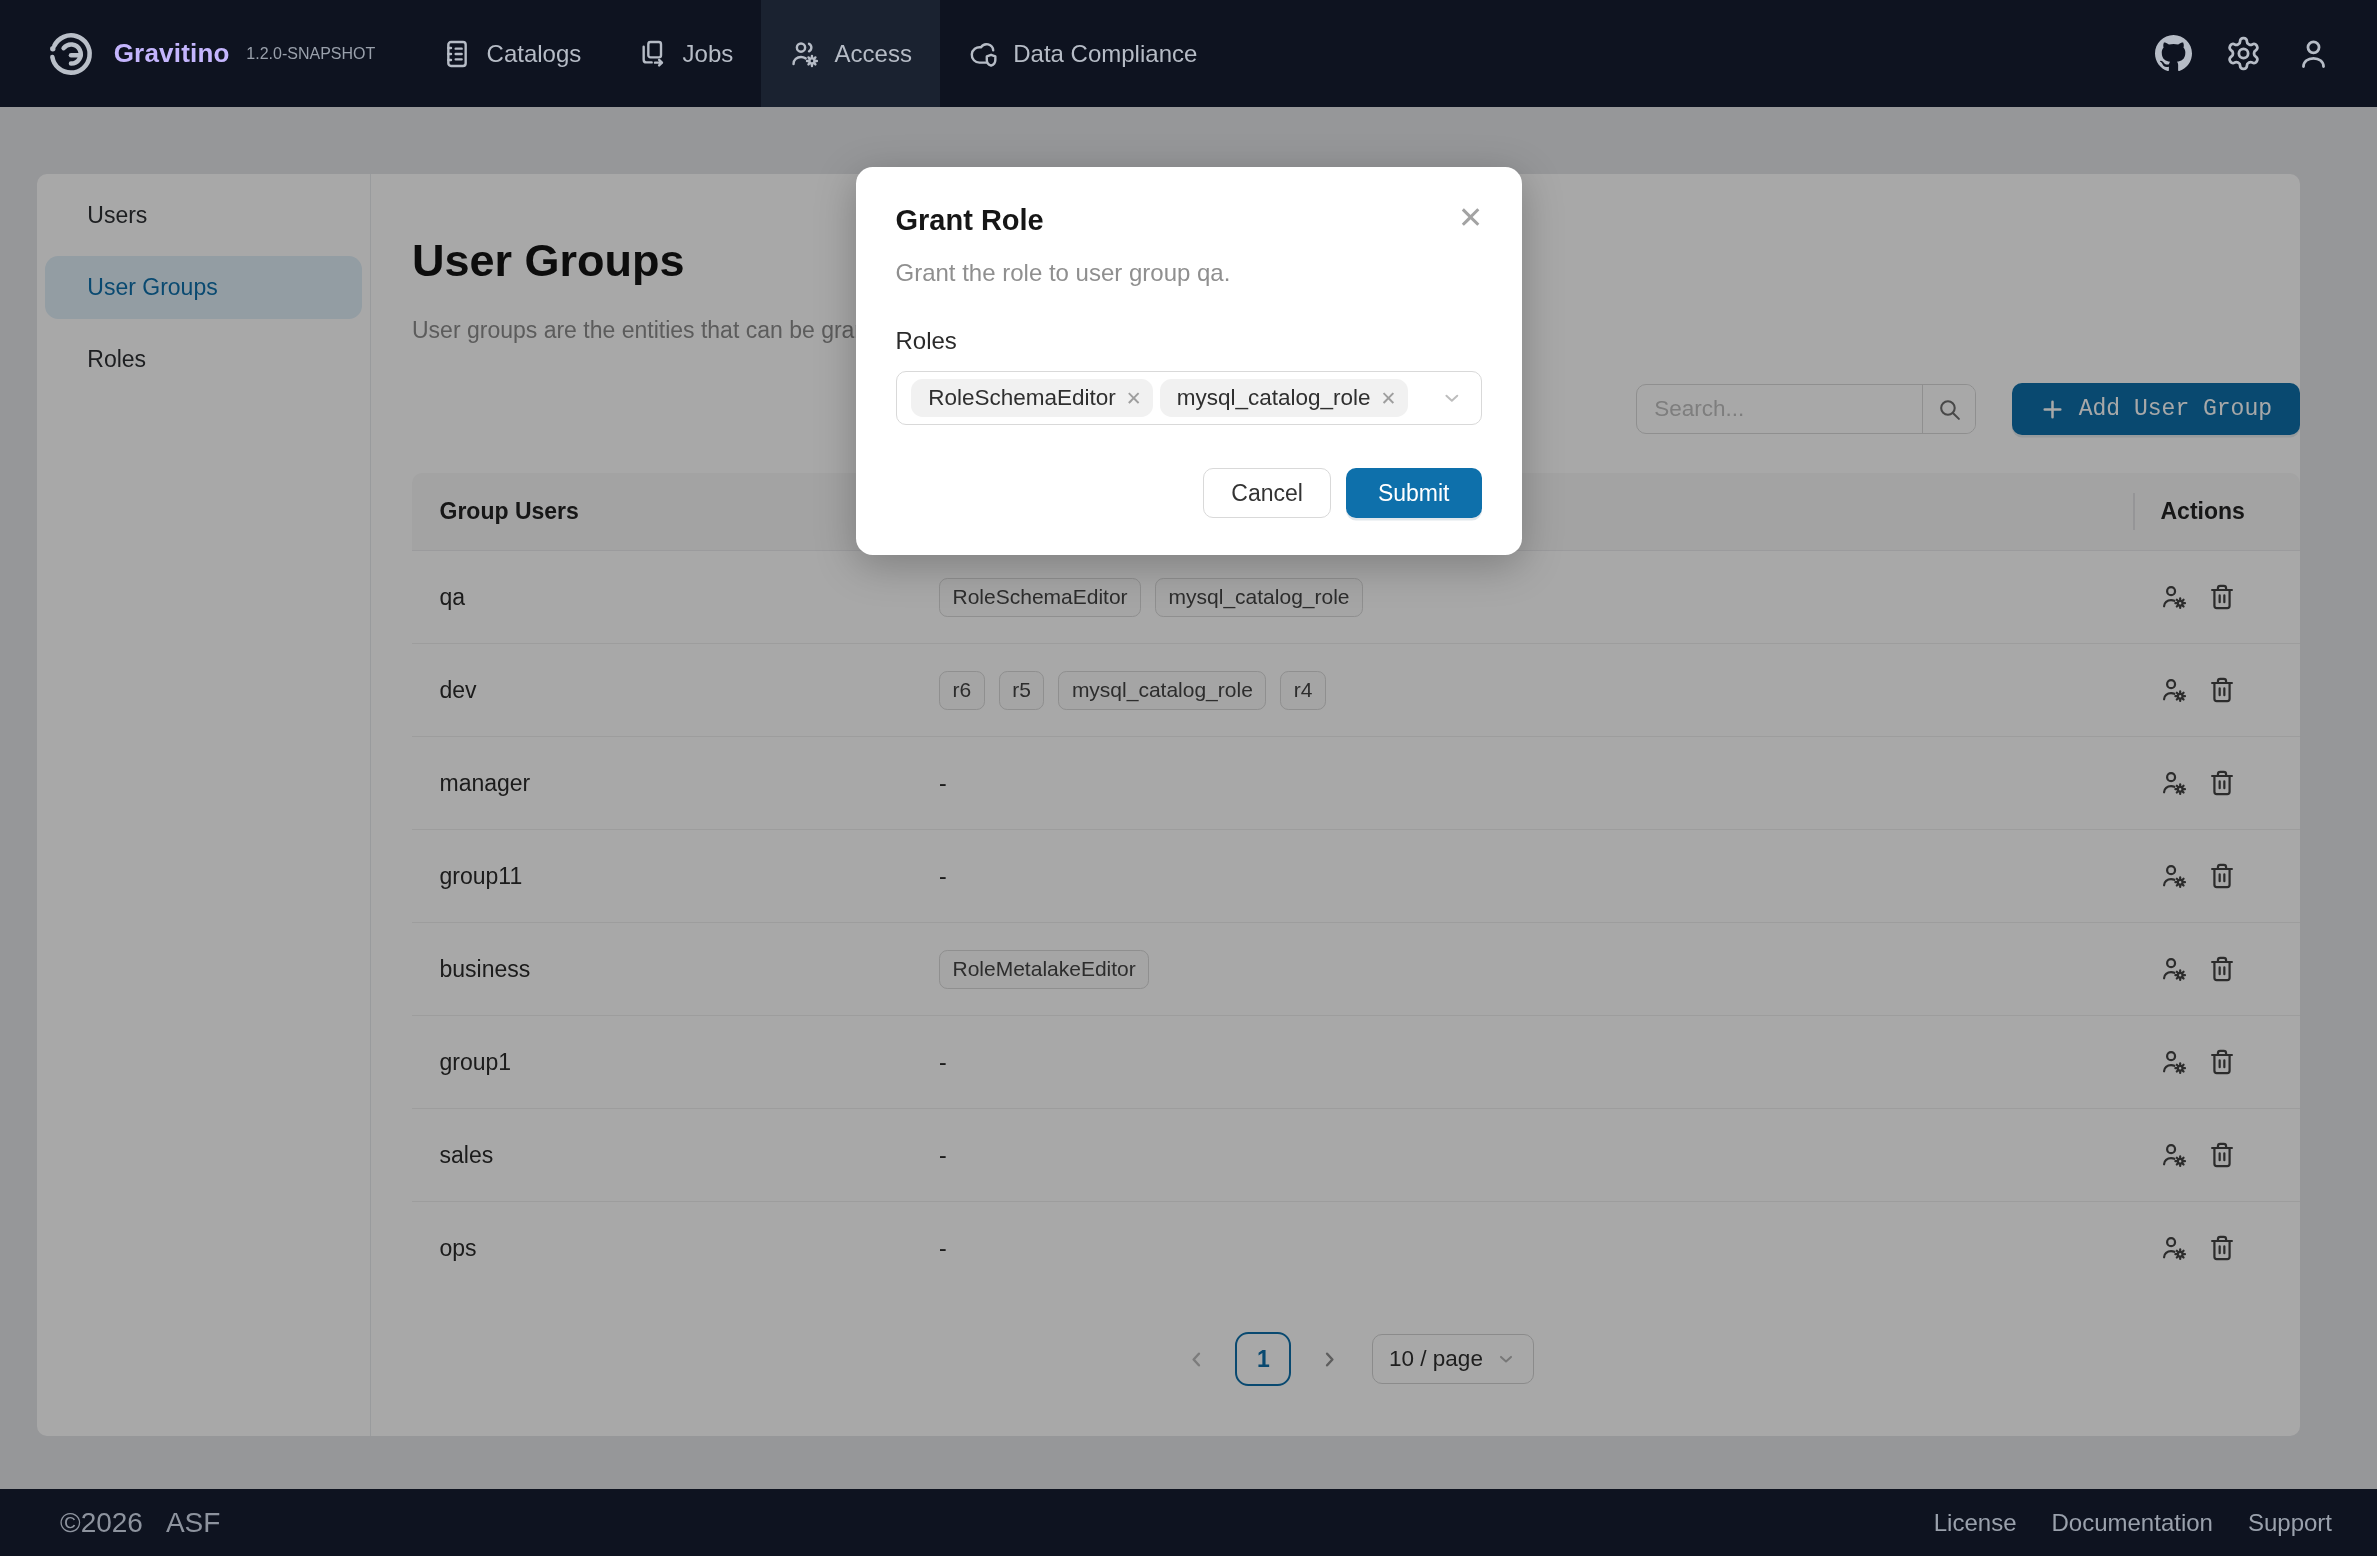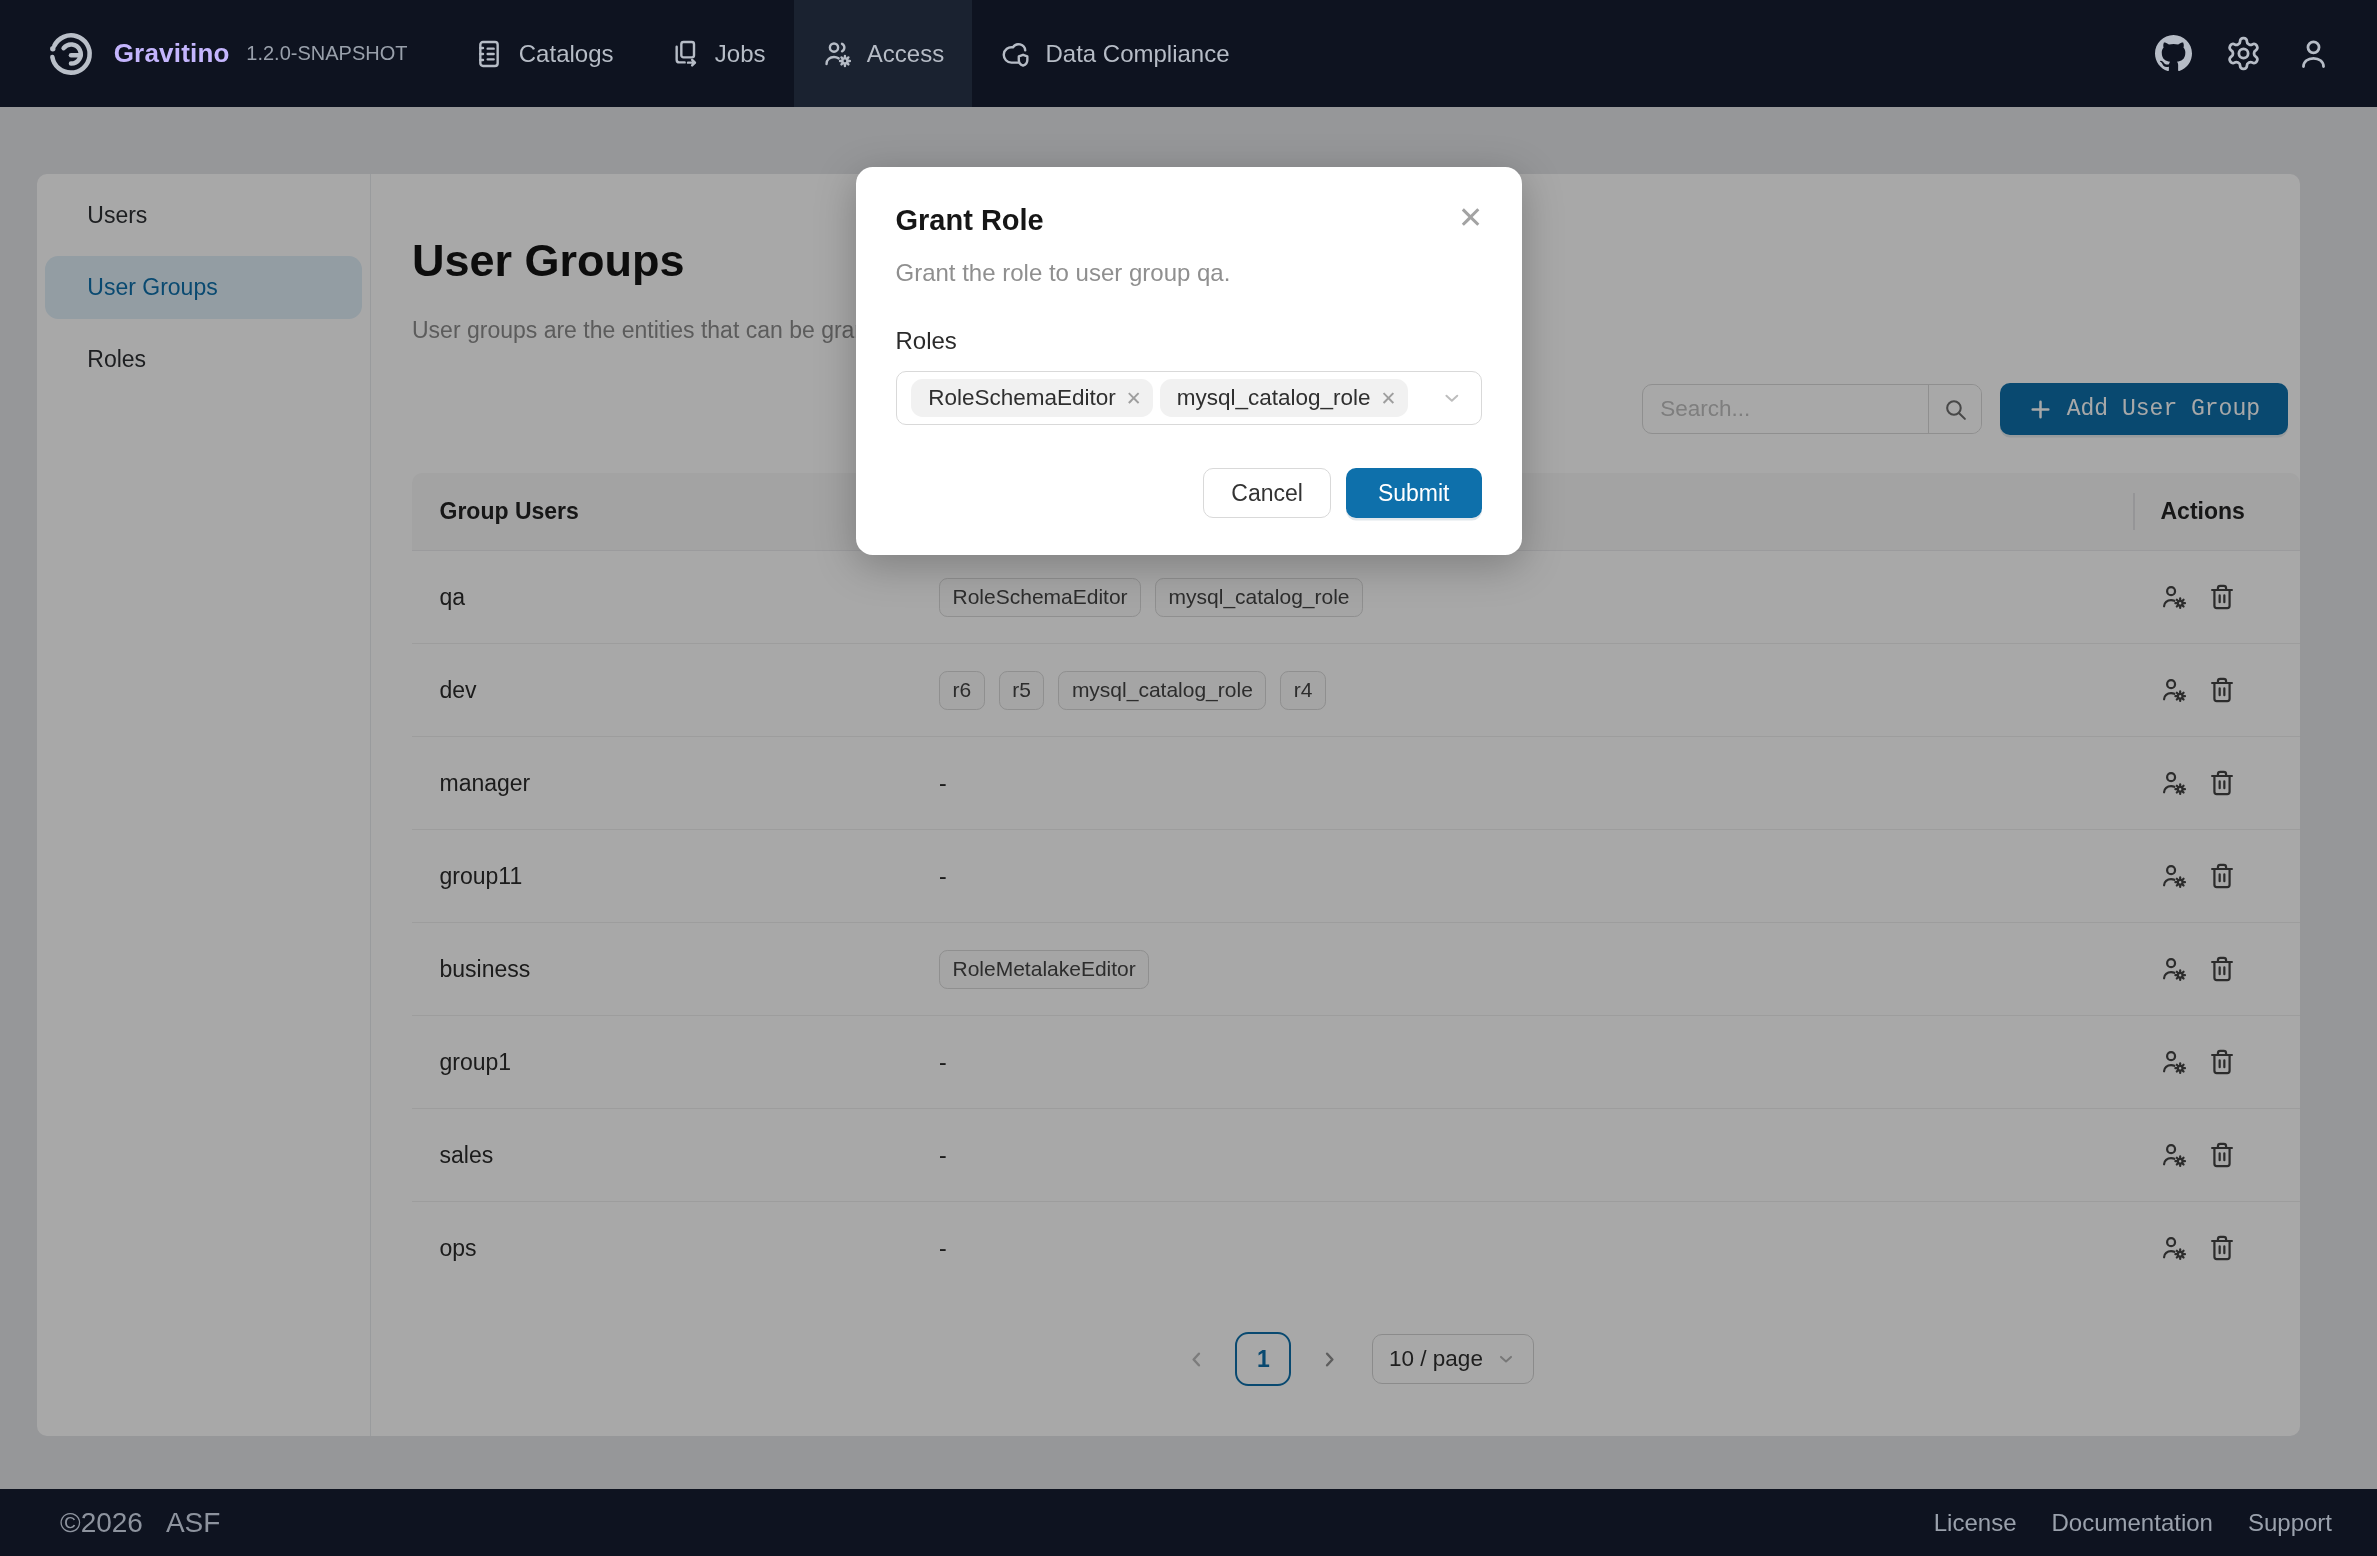--- a/index.html
+++ b/index.html
@@ -4,21 +4,21 @@
 <style>
   html,body{margin:0;padding:0;background:#0e1320;}
   .stage{position:relative;width:2377px;height:1556px;overflow:hidden;
          background:#e4e5e8;font-family:"Liberation Sans","DejaVu Sans",sans-serif;
          -webkit-font-smoothing:antialiased;}
   
   .navbar{position:absolute;top:0;left:0;right:0;height:107px;background:#0e1320;
           display:flex;align-items:center;padding:0 45px;box-sizing:border-box;z-index:30;}
   .brand{display:flex;align-items:center;gap:16.7px;}
   .brand-title{color:#c4b5fd;font-size:26px;font-weight:700;letter-spacing:0.2px;}
-  .brand-version{color:#99a0ab;font-size:20px;margin-left:0px;}
+  .brand-version{color:#99a0ab;font-size:16px;margin-left:0px;}
   .nav-menu{display:flex;align-items:center;height:100%;margin-left:38px;}
   .nav-item{display:flex;align-items:center;gap:13.3px;height:100%;padding:0 28px;
             color:#b6bcc6;font-size:24px;cursor:pointer;}
   .nav-item.active{background:#1a2230;}
   .nav-ic{width:32px;height:32px;stroke:#b6bcc6;fill:none;stroke-width:1.8;
           stroke-linecap:round;stroke-linejoin:round;flex:0 0 auto;}
   .nav-right{margin-left:auto;display:flex;align-items:center;gap:33px;}
   .nav-right .nav-ic{width:37px;height:37px;}
   .gh{fill:#b6bcc6;stroke:none;}
   
@@ -36,21 +36,21 @@
   .sidebar{position:absolute;left:0;top:0;bottom:0;width:334px;
            border-right:1.7px solid #e9ebee;box-sizing:border-box;padding-top:10px;}
   .side-item{height:63px;margin:0 8.3px 9.2px 8.3px;border-radius:13.3px;display:flex;
              align-items:center;padding-left:42px;font-size:23px;color:#2d2f33;cursor:pointer;}
   .side-item.active{background:#dfeef8;color:#0e70ab;}
   
   .main{position:absolute;left:334px;right:0;top:0;bottom:0;padding-left:41px;box-sizing:border-box;}
   .page-title{margin:60px 0 0 0;font-size:45px;line-height:53px;font-weight:700;color:#141414;}
   .page-desc{margin:28px 0 0 0;font-size:23px;line-height:30px;color:#8c8c8c;}
   .toolbar{margin-top:38px;height:52px;display:flex;justify-content:flex-end;
-           align-items:center;gap:18px;padding-right:12px;}
+           align-items:center;gap:36px;padding-right:0;}
   .search{display:flex;align-items:stretch;width:340px;height:50px;background:#fff;
           border:1.7px solid #d9d9d9;border-radius:10px;box-sizing:border-box;overflow:hidden;}
   .search input{flex:1;border:none;outline:none;padding:0 6.7px 0 16.7px;font-size:22.5px;
                 color:#333;font-family:inherit;min-width:0;background:transparent;}
   .search input::placeholder{color:#bfbfbf;}
   .search-btn{width:53px;border:none;border-left:1.7px solid #d9d9d9;background:#fff;
               display:flex;align-items:center;justify-content:center;cursor:pointer;}
   .search-btn svg{width:25px;height:25px;stroke:#6e6e6e;fill:none;stroke-width:2;stroke-linecap:round;}
   .add-btn{height:52px;padding:0 28px;background:var(--primary,#0e70ab);color:#fff;border:none;
            border-radius:10px;font-size:23px;font-family:Liberation Mono, monospace;display:flex;align-items:center;

